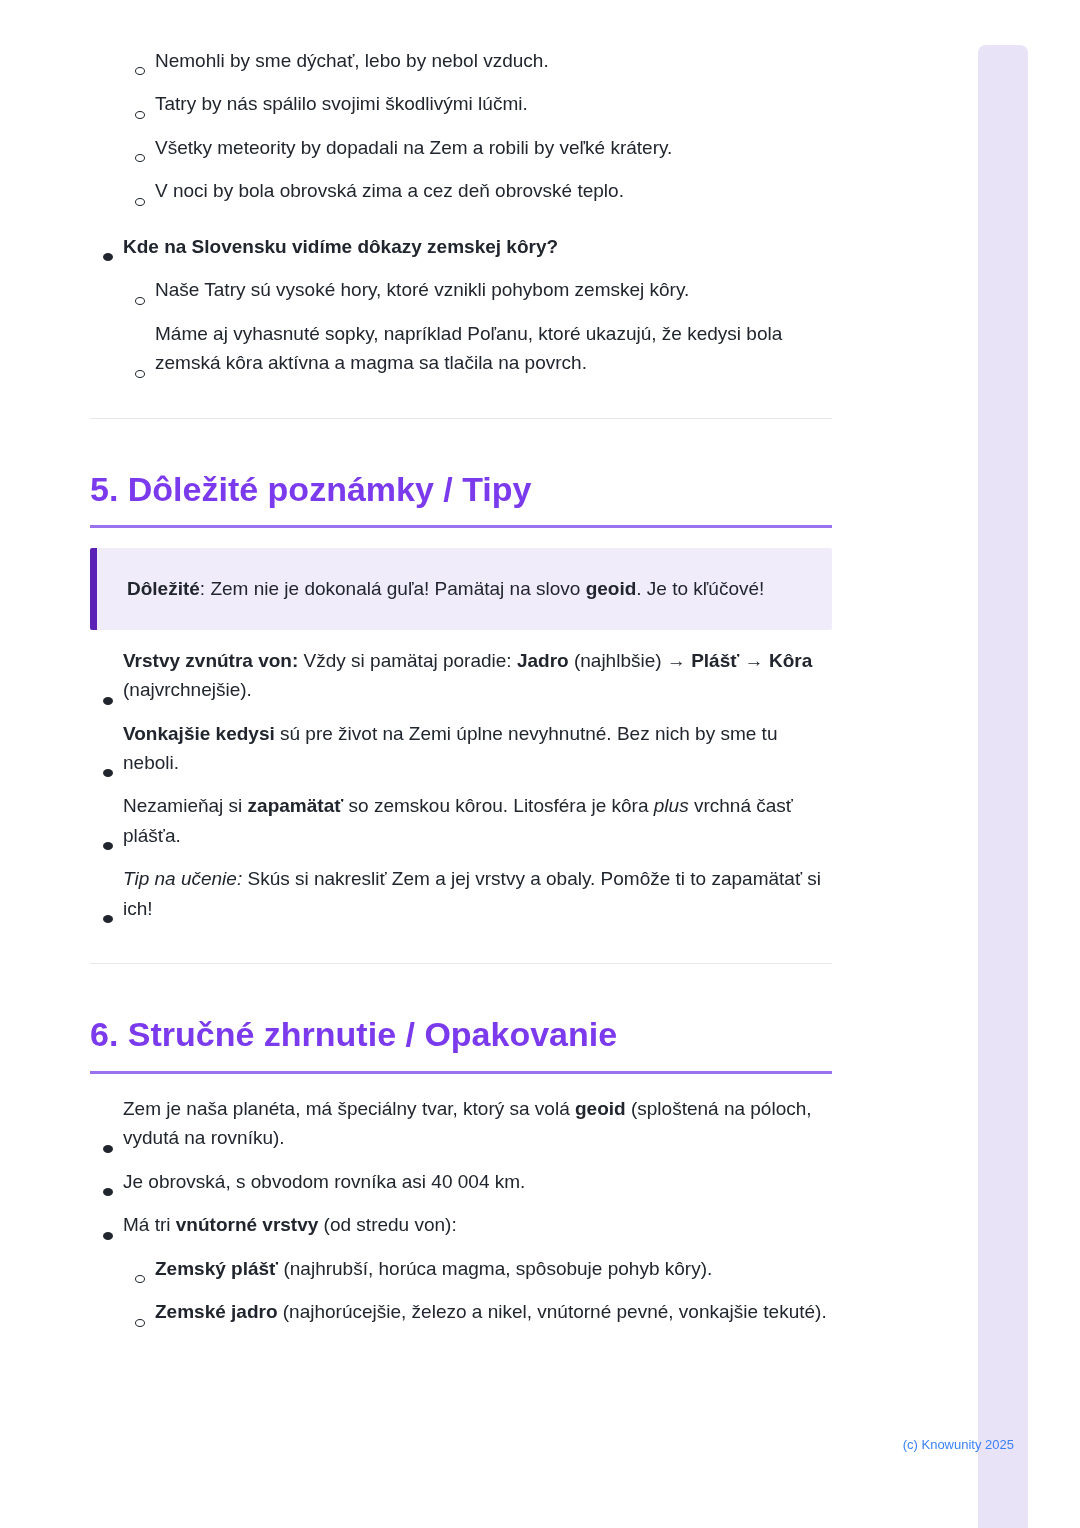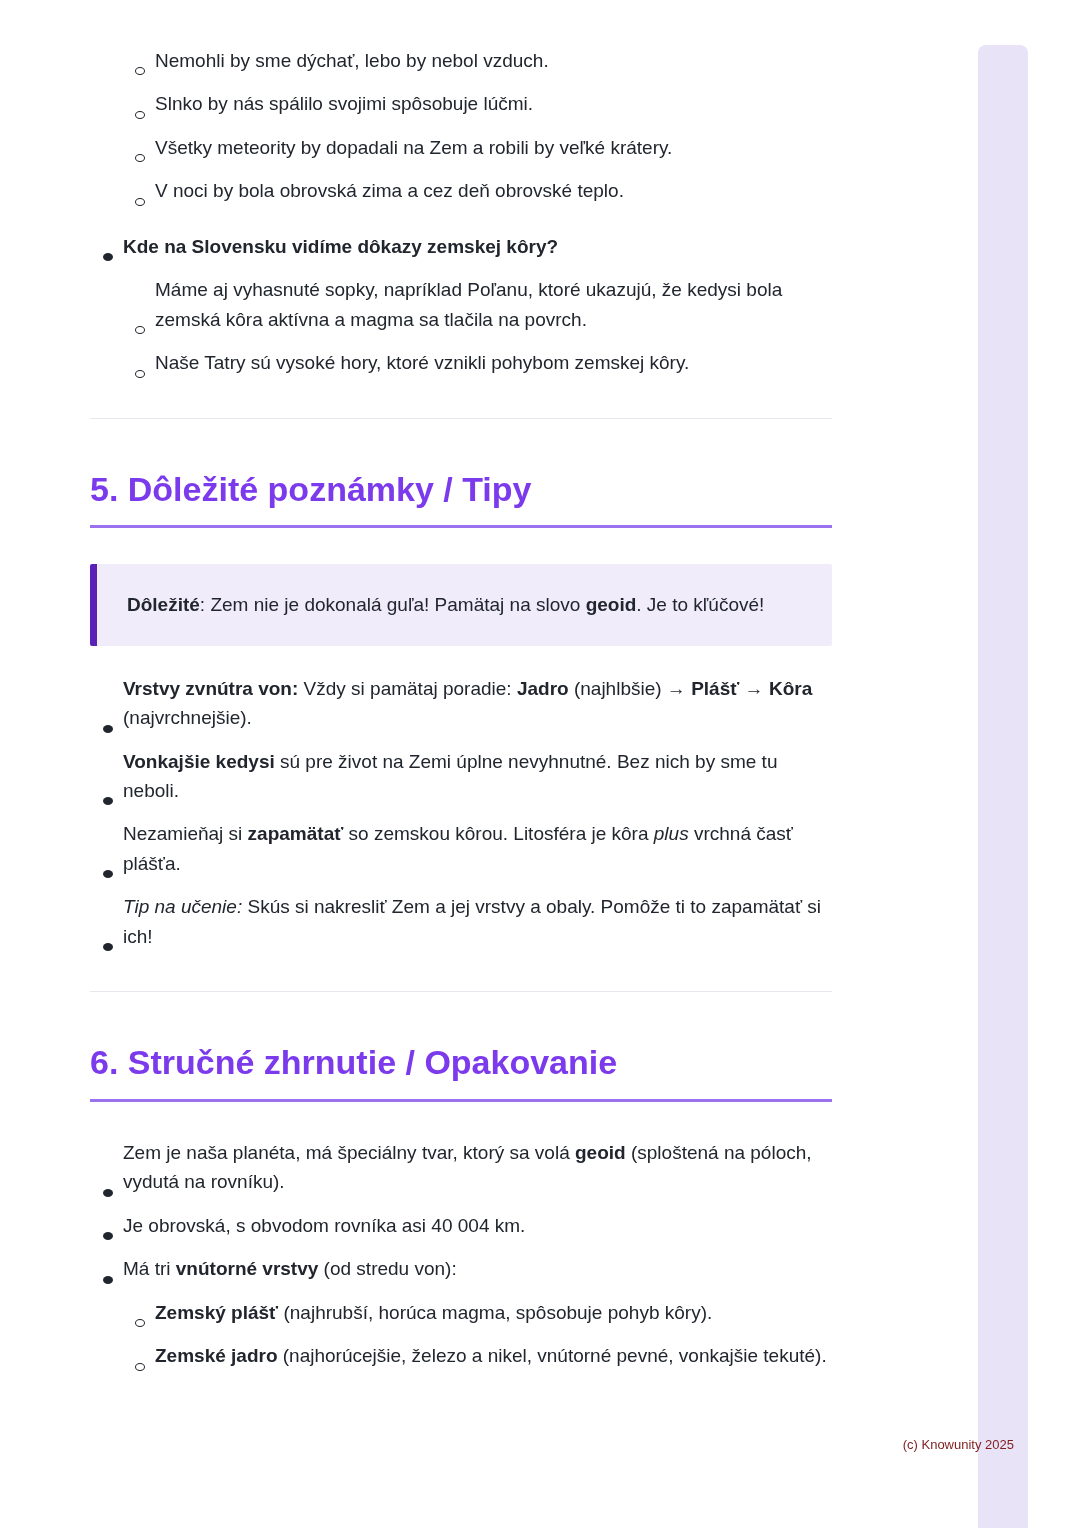--- a/index.html
+++ b/index.html
@@ -33,90 +33,90 @@
   .q-gap { margin-top: 26px; }
   
   .divider { border: 0; border-top: 1px solid #e6e8ed; margin: 40px 0 0 0; }
   
   h2.section-title {
     font-size: 34px;
     font-weight: 700;
     color: #7c3aed;
     border-bottom: 3px solid #9b72ee;
     padding-bottom: 16px;
-    margin: 50px 0 36px 0;
+    margin: 50px 0 20px 0;
     line-height: 1.2;
   }
   
   .callout {
     background: #f1ecfa;
     border-left: 7px solid #5b21b6;
     padding: 25px 30px;
-    margin: 0 0 28px 0;
+    margin: 0 0 16px 0;
     text-align: justify;
     line-height: 1.65;
     border-radius: 2px;
   }
   
   .side-bar {
     position: absolute;
     top: 45px;
     right: 52px;
     width: 50px;
     height: 1483px;
     background: #e9e3f7;
     border-radius: 8px 8px 0 0;
   }
   
   .footer {
     position: absolute;
     top: 1437px;
     right: 66px;
     font-size: 13px;
-    color: #7f1d1d;
+    color: #3b82f6;
   }
 </style>
 </head>
 <body>
 
 <div class="side-bar"></div>
 
 <div class="content">
 
   <div class="ul">
     <div class="li lvl2">
       <span class="marker circ"></span>
       <div class="txt">Nemohli by sme dýchať, lebo by nebol vzduch.</div>
     </div>
     <div class="li lvl2">
       <span class="marker circ"></span>
-      <div class="txt">Slnko by nás spálilo svojimi spôsobuje lúčmi.</div>
+      <div class="txt">Tatry by nás spálilo svojimi škodlivými lúčmi.</div>
     </div>
     <div class="li lvl2">
       <span class="marker circ"></span>
       <div class="txt">Všetky meteority by dopadali na Zem a robili by veľké krátery.</div>
     </div>
     <div class="li lvl2">
       <span class="marker circ"></span>
       <div class="txt">V noci by bola obrovská zima a cez deň obrovské teplo.</div>
     </div>
   </div>
 
   <div class="li lvl1 q-gap">
     <span class="marker dot"></span>
     <div class="txt"><strong>Kde na Slovensku vidíme dôkazy zemskej kôry?</strong></div>
   </div>
   <div class="ul">
     <div class="li lvl2">
       <span class="marker circ"></span>
-      <div class="txt">Máme aj vyhasnuté sopky, napríklad Poľanu, ktoré ukazujú, že kedysi bola zemská kôra aktívna a magma sa tlačila na povrch.</div>
+      <div class="txt">Naše Tatry sú vysoké hory, ktoré vznikli pohybom zemskej kôry.</div>
     </div>
     <div class="li lvl2">
       <span class="marker circ"></span>
-      <div class="txt">Naše Tatry sú vysoké hory, ktoré vznikli pohybom zemskej kôry.</div>
+      <div class="txt">Máme aj vyhasnuté sopky, napríklad Poľanu, ktoré ukazujú, že kedysi bola zemská kôra aktívna a magma sa tlačila na povrch.</div>
     </div>
   </div>
 
   <hr class="divider">
 
   <h2 class="section-title">5. Dôležité poznámky / Tipy</h2>
 
   <div class="callout">
     <div class="txt"><strong>Dôležité</strong>: Zem nie je dokonalá guľa! Pamätaj na slovo <strong>geoid</strong>. Je to kľúčové!</div>
   </div>

